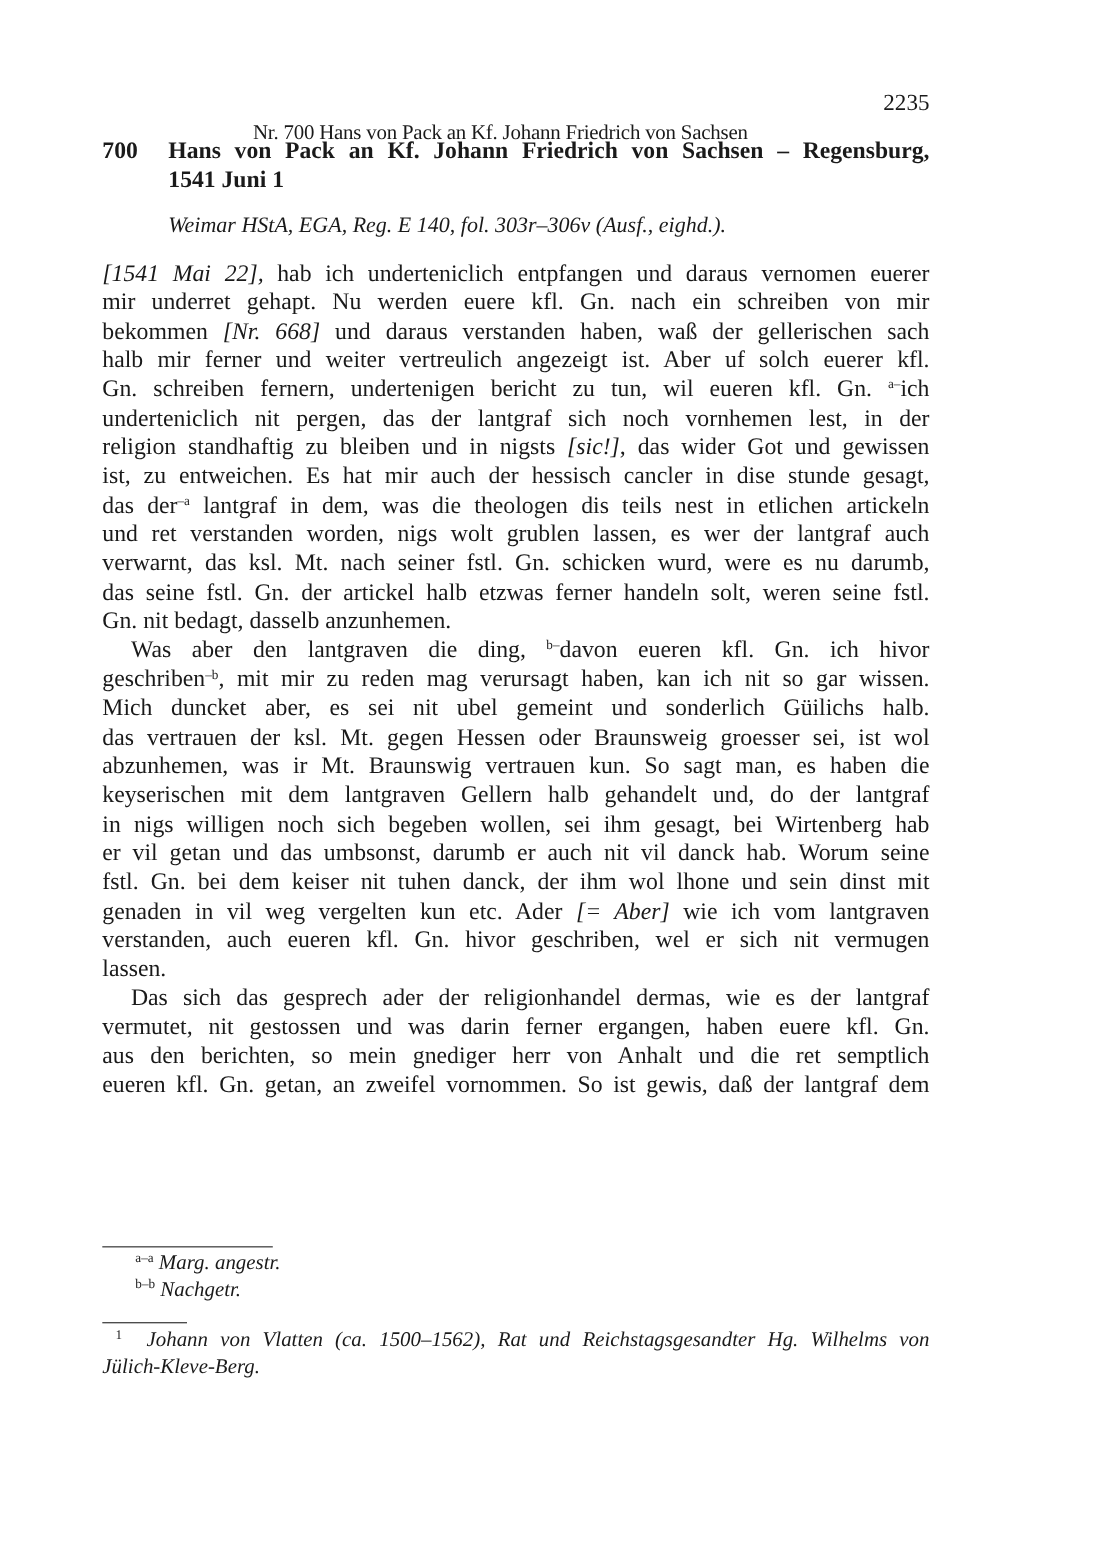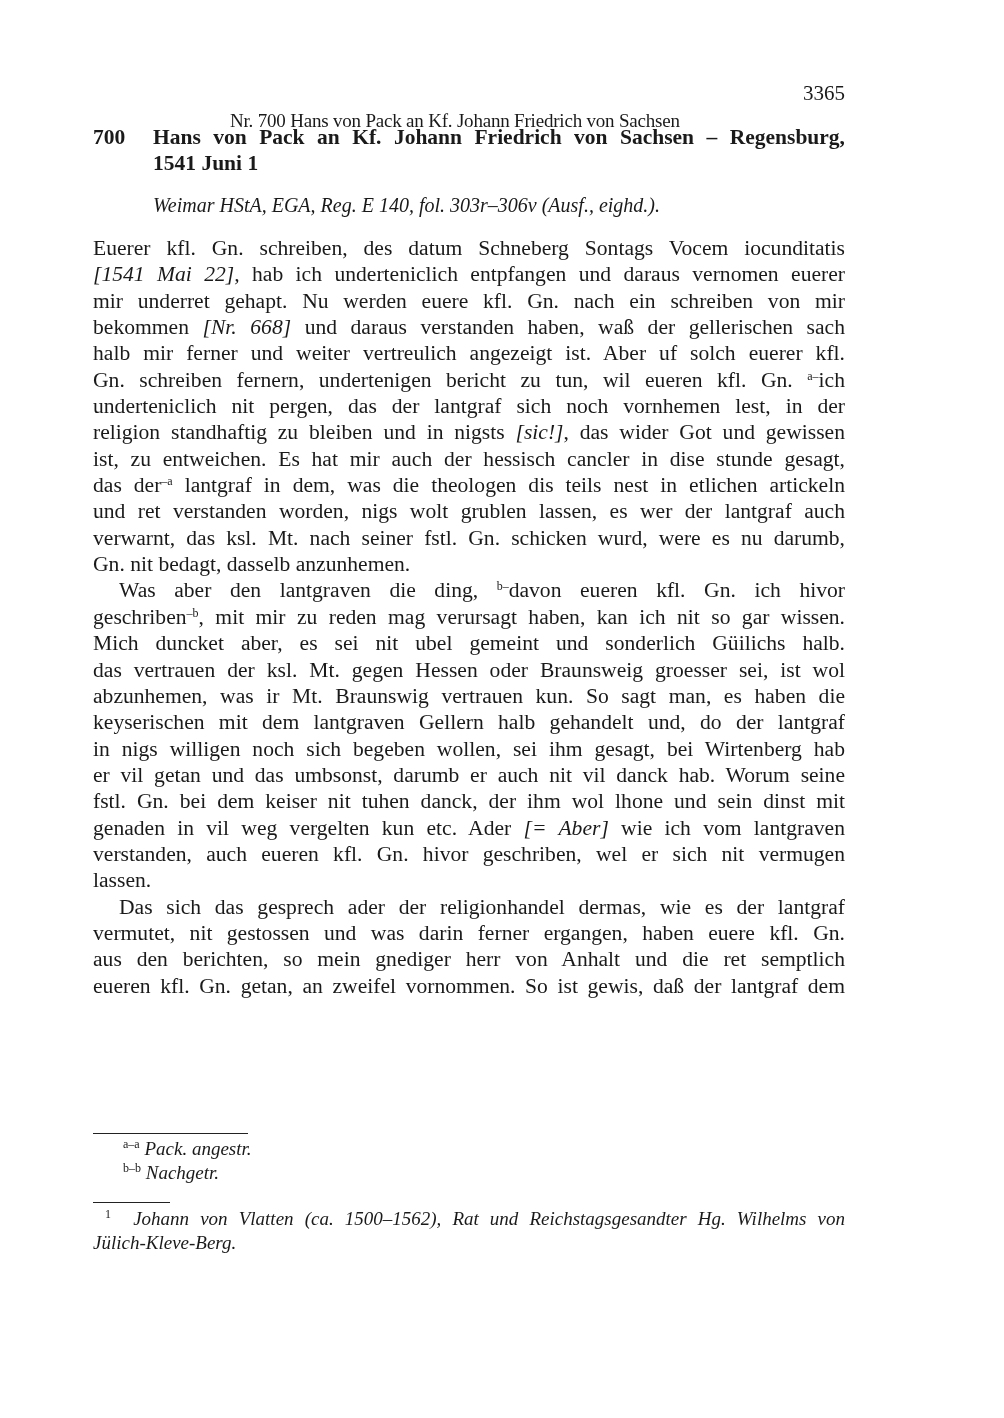--- a/index.html
+++ b/index.html
@@ -28,47 +28,47 @@
   .fn-num .row { white-space:nowrap; }
   .fn-num .row.first { padding-left:12px; text-align:justify; text-align-last:justify; }
 </style>
 </head>
 <body>
 
 <div class="page">
 
   <div class="running-head">
     <span class="running-title">Nr. 700 Hans von Pack an Kf. Johann Friedrich von Sachsen</span>
-    <span class="page-number">3365</span>
+    <span class="page-number">2235</span>
   </div>
 
   <div class="heading">
     <span class="num">700</span>
     <div class="title">
       <span class="hl">Hans von Pack an Kf. Johann Friedrich von Sachsen – Regensburg,</span>
       <span class="hl last">1541 Juni 1</span>
     </div>
   </div>
 
   <div class="source">Weimar HStA, EGA, Reg. E 140, fol. 303r–306v (Ausf., eighd.).</div>
 
   <div class="body">
 
-    <span class="ln">Euerer kfl. Gn. schreiben, des datum Schneberg Sontags Vocem iocunditatis</span>
     <span class="ln"><i>[1541 Mai 22],</i><span> hab ich underteniclich entpfangen und daraus vernomen euerer</span></span>
     <span class="ln">mir underret gehapt. Nu werden euere kfl. Gn. nach ein schreiben von mir</span>
     <span class="ln"><span>bekommen </span><i>[Nr. 668]</i><span> und daraus verstanden haben, waß der gellerischen sach</span></span>
     <span class="ln">halb mir ferner und weiter vertreulich angezeigt ist. Aber uf solch euerer kfl.</span>
     <span class="ln"><span>Gn. schreiben fernern, undertenigen bericht zu tun, wil eueren kfl. Gn. </span><sup>a–</sup><span>ich</span></span>
     <span class="ln">underteniclich nit pergen, das der lantgraf sich noch vornhemen lest, in der</span>
     <span class="ln"><span>religion standhaftig zu bleiben und in nigsts </span><i>[sic!]</i><span>, das wider Got und gewissen</span></span>
     <span class="ln">ist, zu entweichen. Es hat mir auch der hessisch cancler in dise stunde gesagt,</span>
     <span class="ln"><span>das der</span><sup>–a</sup><span> lantgraf in dem, was die theologen dis teils nest in etlichen artickeln</span></span>
     <span class="ln">und ret verstanden worden, nigs wolt grublen lassen, es wer der lantgraf auch</span>
     <span class="ln">verwarnt, das ksl. Mt. nach seiner fstl. Gn. schicken wurd, were es nu darumb,</span>
+    <span class="ln">das seine fstl. Gn. der artickel halb etzwas ferner handeln solt, weren seine fstl.</span>
     <span class="ln last">Gn. nit bedagt, dasselb anzunhemen.</span>
 
     <span class="ln indent"><span>Was aber den lantgraven die ding, </span><sup>b–</sup><span>davon eueren kfl. Gn. ich hivor</span></span>
     <span class="ln"><span>geschriben</span><sup>–b</sup><span>, mit mir zu reden mag verursagt haben, kan ich nit so gar wissen.</span></span>
     <span class="ln">Mich duncket aber, es sei nit ubel gemeint und sonderlich Güilichs halb.</span>
     <span class="ln">das vertrauen der ksl. Mt. gegen Hessen oder Braunsweig groesser sei, ist wol</span>
     <span class="ln">abzunhemen, was ir Mt. Braunswig vertrauen kun. So sagt man, es haben die</span>
     <span class="ln">keyserischen mit dem lantgraven Gellern halb gehandelt und, do der lantgraf</span>
     <span class="ln">in nigs willigen noch sich begeben wollen, sei ihm gesagt, bei Wirtenberg hab</span>
     <span class="ln">er vil getan und das umbsonst, darumb er auch nit vil danck hab. Worum seine</span>
@@ -78,21 +78,21 @@
     <span class="ln last">lassen.</span>
 
     <span class="ln indent">Das sich das gesprech ader der religionhandel dermas, wie es der lantgraf</span>
     <span class="ln">vermutet, nit gestossen und was darin ferner ergangen, haben euere kfl. Gn.</span>
     <span class="ln">aus den berichten, so mein gnediger herr von Anhalt und die ret semptlich</span>
     <span class="ln">eueren kfl. Gn. getan, an zweifel vornommen. So ist gewis, daß der lantgraf dem</span>
   </div>
 
   <div class="rule" style="top:1133px; width:155px;"></div>
   <div class="fn-app">
-    <div class="row"><sup>a–a</sup> <i>Pack. angestr.</i></div>
+    <div class="row"><sup>a–a</sup> <i>Marg. angestr.</i></div>
     <div class="row"><sup>b–b</sup> <i>Nachgetr.</i></div>
   </div>
 
   <div class="rule" style="top:1202px; width:77px;"></div>
   <div class="fn-num">
     <div class="row first"><sup>1</sup>&nbsp; <i>Johann von Vlatten (ca. 1500–1562), Rat und Reichstagsgesandter Hg. Wilhelms von</i></div>
     <div class="row"><i>Jülich-Kleve-Berg.</i></div>
   </div>
 
 </div>

